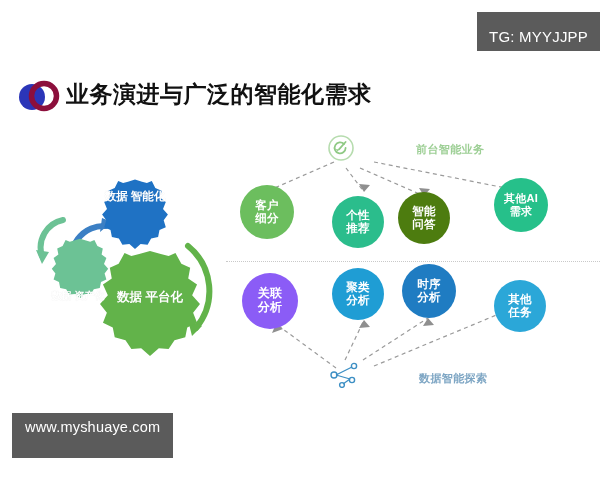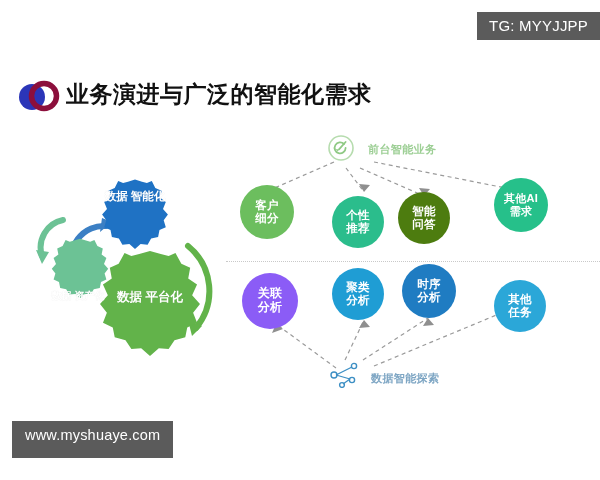--- a/index.html
+++ b/index.html
@@ -21,28 +21,28 @@
     position: absolute;
     background: #5b5b5b;
     color: #ffffff;
     font-family: "Liberation Sans", "DejaVu Sans", sans-serif;
     letter-spacing: 0.2px;
     white-space: nowrap;
   }
   #tg-watermark {
     top: 12px;
     right: 0px;
-    padding: 6px 12px 7px 12px;
+    padding: 17px 12px 7px 12px;
     font-size: 15px;
     line-height: 1;
   }
   #site-watermark {
     left: 12px;
     bottom: 22px;
-    padding: 7px 13px 16px 13px;
+    padding: 7px 13px 24px 13px;
     font-size: 14.5px;
     line-height: 1;
   }
 
   
   #header {
     position: absolute;
     left: 0;
     top: 74px;
     width: 600px;
@@ -126,20 +126,21 @@
     line-height: 1.16;
     letter-spacing: 0.3px;
   }
   .bubble span { display: block; }
 
   .row-caption {
     position: absolute;
     font-weight: 700;
     white-space: nowrap;
     letter-spacing: 0.4px;
+    margin-left: 48px;
   }
   #caption-front-office { font-size: 11px; color: #9dcf95; left: 140px; top: 14px; }
   #caption-data-explore { font-size: 11px; color: #7ea6c4; left: 143px; top: 243px; }
 
   #icon-front-office { position: absolute; left: 98px; top: 6px; width: 30px; height: 30px; }
   #icon-data-explore { position: absolute; left: 100px; top: 234px; width: 34px; height: 26px; }
 
   #section-divider {
     position: absolute;
     left: -2px;

